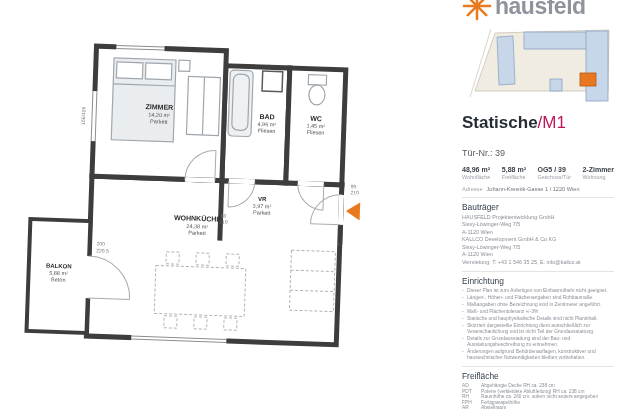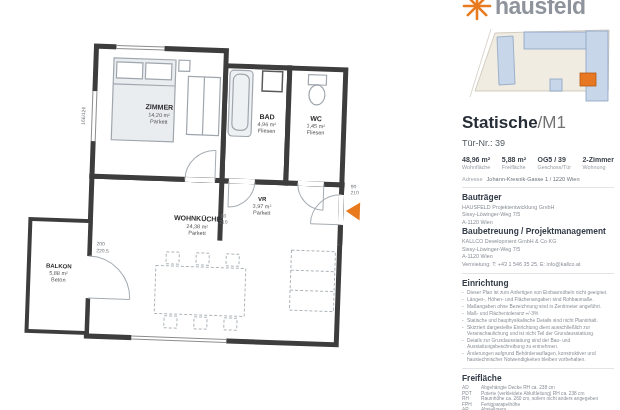--- a/index.html
+++ b/index.html
@@ -11,30 +11,30 @@
   .planwrap svg{display:block;}
   
   .sidebar{position:absolute;left:462px;top:0;width:152px;}
   .logo{height:22px;overflow:hidden;display:flex;align-items:center;}
   .logo svg{margin-top:-11px;}
   .logo .word{font-size:23px;font-weight:700;color:#8f949c;letter-spacing:-0.5px;
               margin-top:-9px;margin-left:3px;line-height:1;}
   .siteplan{margin-top:5px;}
   .titleblock{margin-top:5px;}
   .h1{font-size:17px;font-weight:700;color:#262d36;line-height:1.05;}
-  .h1 .variant{font-weight:400;color:#737373;}
-  .doorline{font-size:9px;color:#555b63;margin-top:6px;}
+  .h1 .variant{font-weight:400;color:#be185d;}
+  .doorline{font-size:9px;color:#555b63;margin-top:16px;}
   .stats{display:flex;justify-content:space-between;margin-top:8px;}
   .stat{display:flex;flex-direction:column;}
   .stat .v{font-size:7px;font-weight:700;color:#3a414a;}
   .stat .l{font-size:5.4px;color:#9aa0a7;margin-top:1px;}
   .addr{margin-top:6px;font-size:5.6px;color:#6f757d;}
   .addr .al{color:#a2a7ad;margin-right:4px;}
   .rule{border-top:1px solid #e3e4e6;margin:5px 0 4px;}
-  .h3{font-size:8.4px;font-weight:700;color:#333c48;margin:0 0 2px;}
+  .h3{font-size:8.4px;font-weight:400;color:#333c48;margin:0 0 2px;}
   .co-line{font-size:5.4px;color:#8a8f97;line-height:1.38;}
   .ph-item{font-size:4.9px;color:#8a8f97;line-height:1.22;padding-left:5px;position:relative;margin-bottom:1px;}
   .ph-item::before{content:"-";position:absolute;left:0;top:0;}
   .abk-row{display:flex;font-size:4.8px;color:#8a8f97;line-height:1.18;}
   .abk-key{width:19px;flex:0 0 19px;}
   .abk-val{flex:1;}
 </style>
 </head>
 <body>
 
@@ -208,21 +208,20 @@
       <span class="al">Adresse</span><span>Johann-Kresnik-Gasse 1 / 1220 Wien</span>
     </div>
 
     <div class="rule"></div>
 
     <div class="h3">Bauträger</div>
     <div class="co-line">HAUSFELD Projektentwicklung GmbH</div>
     <div class="co-line">Sissy-Löwinger-Weg 7/5</div>
     <div class="co-line">A-1120 Wien</div>
 
-    <div class="h3">Baubetreuung / Projektmanagement</div>
     <div class="co-line">KALLCO Development GmbH &amp; Co KG</div>
     <div class="co-line">Sissy-Löwinger-Weg 7/5</div>
     <div class="co-line">A-1120 Wien</div>
     <div class="co-line">Vermietung: T: +43 1 546 35 25, E: info@kallco.at</div>
 
     <div class="rule"></div>
 
     <div class="h3">Einrichtung</div>
     <div class="ph-item">Dieser Plan ist zum Anfertigen von Einbaumöbeln nicht geeignet.</div>
     <div class="ph-item">Längen-, Höhen- und Flächenangaben sind Rohbaumaße.</div>

